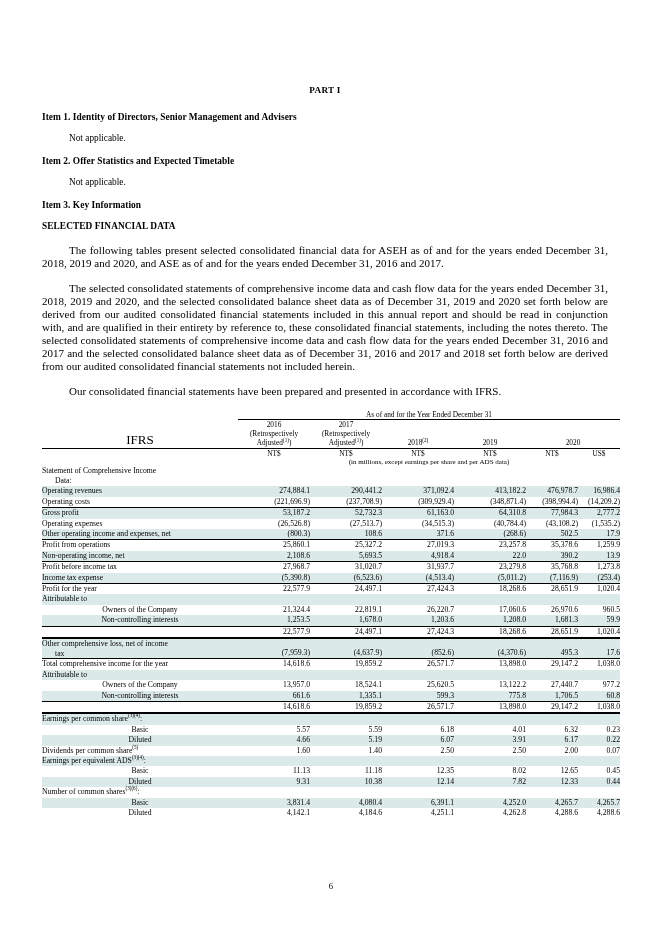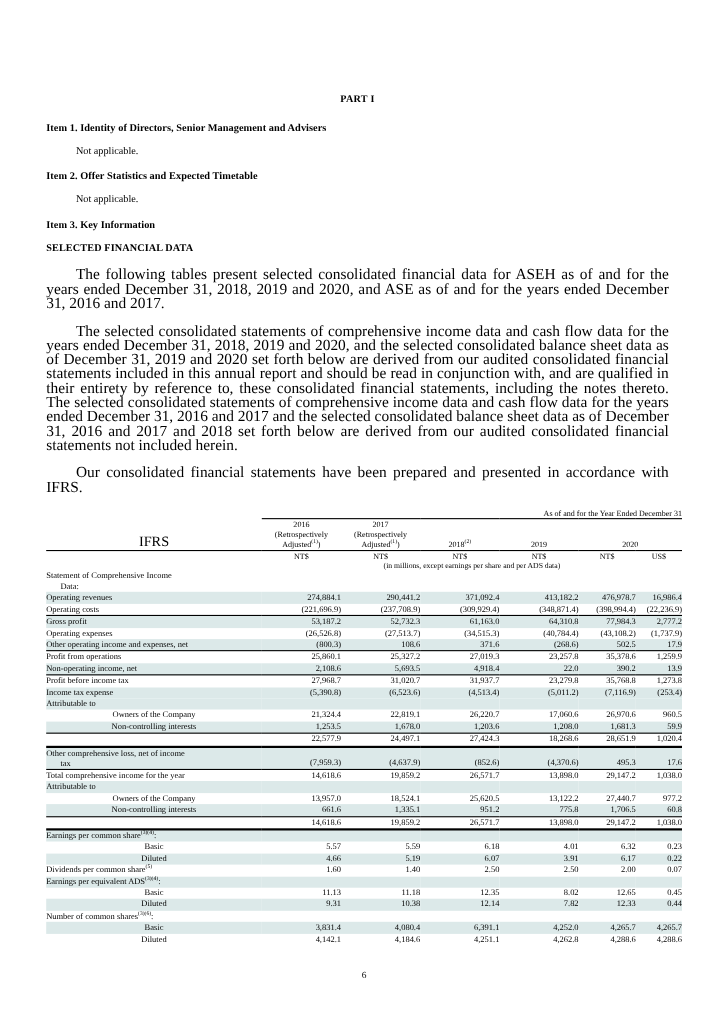--- a/index.html
+++ b/index.html
@@ -40,21 +40,21 @@
     margin: 0 0 13px 0;
     padding-left: 27px;
   }
   .section-heading {
     font-weight: bold;
     font-size: 9.3px;
     margin: 0 0 13px 0;
     letter-spacing: 0.1px;
   }
   .para {
-    font-size: 14px;
+    font-size: 11px;
     line-height: 13.0px;
     text-align: justify;
     margin: 0 0 12px 0;
     text-indent: 27px;
   }
 
   
   table.fin {
     border-collapse: collapse;
     width: 578px;
@@ -78,21 +78,21 @@
     text-align: right;
     padding-right: 7px;
     white-space: nowrap;
     font-size: 7.7px;
     line-height: 10.4px;
   }
   .shade { background: #dce9e9; }
   .rowh { height: 10.4px; }
 
   .hdr-span {
-    text-align: right;
+    text-align: center;
     font-weight: bold;
     font-size: 7.3px;
     border-bottom: 0.8px solid #000;
     padding-bottom: 1.5px;
   }
   .hdr-col {
     text-align: center;
     font-weight: bold;
     font-size: 7.3px;
     line-height: 9.2px;
@@ -218,39 +218,39 @@
           <td class="num shade">476,978.7</td>
           <td class="num shade">16,986.4</td>
         </tr>
         <tr class="rowh">
           <td class="lbl">Operating costs</td>
           <td class="num">(221,696.9)</td>
           <td class="num">(237,708.9)</td>
           <td class="num">(309,929.4)</td>
           <td class="num">(348,871.4)</td>
           <td class="num">(398,994.4)</td>
-          <td class="num">(22,236.9)</td>
+          <td class="num">(14,209.2)</td>
         </tr>
         <tr class="rowh tb-top">
           <td class="lbl shade">Gross profit</td>
           <td class="num shade">53,187.2</td>
           <td class="num shade">52,732.3</td>
           <td class="num shade">61,163.0</td>
           <td class="num shade">64,310.8</td>
           <td class="num shade">77,984.3</td>
           <td class="num shade">2,777.2</td>
         </tr>
         <tr class="rowh">
           <td class="lbl">Operating expenses</td>
           <td class="num">(26,526.8)</td>
           <td class="num">(27,513.7)</td>
           <td class="num">(34,515.3)</td>
           <td class="num">(40,784.4)</td>
           <td class="num">(43,108.2)</td>
-          <td class="num">(1,737.9)</td>
+          <td class="num">(1,535.2)</td>
         </tr>
         <tr class="rowh">
           <td class="lbl shade">Other operating income and expenses, net</td>
           <td class="num shade">(800.3)</td>
           <td class="num shade">108.6</td>
           <td class="num shade">371.6</td>
           <td class="num shade">(268.6)</td>
           <td class="num shade">502.5</td>
           <td class="num shade">17.9</td>
         </tr>
@@ -283,20 +283,29 @@
         </tr>
         <tr class="rowh">
           <td class="lbl shade">Income tax expense</td>
           <td class="num shade">(5,390.8)</td>
           <td class="num shade">(6,523.6)</td>
           <td class="num shade">(4,513.4)</td>
           <td class="num shade">(5,011.2)</td>
           <td class="num shade">(7,116.9)</td>
           <td class="num shade">(253.4)</td>
         </tr>
+        <tr class="rowh tb-top">
+          <td class="lbl">Profit for the year</td>
+          <td class="num">22,577.9</td>
+          <td class="num">24,497.1</td>
+          <td class="num">27,424.3</td>
+          <td class="num">18,268.6</td>
+          <td class="num">28,651.9</td>
+          <td class="num">1,020.4</td>
+        </tr>
         <tr class="rowh">
           <td class="lbl shade">Attributable to</td>
           <td class="num shade"></td>
           <td class="num shade"></td>
           <td class="num shade"></td>
           <td class="num shade"></td>
           <td class="num shade"></td>
           <td class="num shade"></td>
         </tr>
         <tr class="rowh">
@@ -359,21 +368,21 @@
           <td class="num">18,524.1</td>
           <td class="num">25,620.5</td>
           <td class="num">13,122.2</td>
           <td class="num">27,440.7</td>
           <td class="num">977.2</td>
         </tr>
         <tr class="rowh">
           <td class="lbl shade indent1">Non-controlling interests</td>
           <td class="num shade">661.6</td>
           <td class="num shade">1,335.1</td>
-          <td class="num shade">951.2</td>
+          <td class="num shade">599.3</td>
           <td class="num shade">775.8</td>
           <td class="num shade">1,706.5</td>
           <td class="num shade">60.8</td>
         </tr>
         <tr class="rowh tb-dbl">
           <td class="lbl"></td>
           <td class="num">14,618.6</td>
           <td class="num">19,859.2</td>
           <td class="num">26,571.7</td>
           <td class="num">13,898.0</td>

